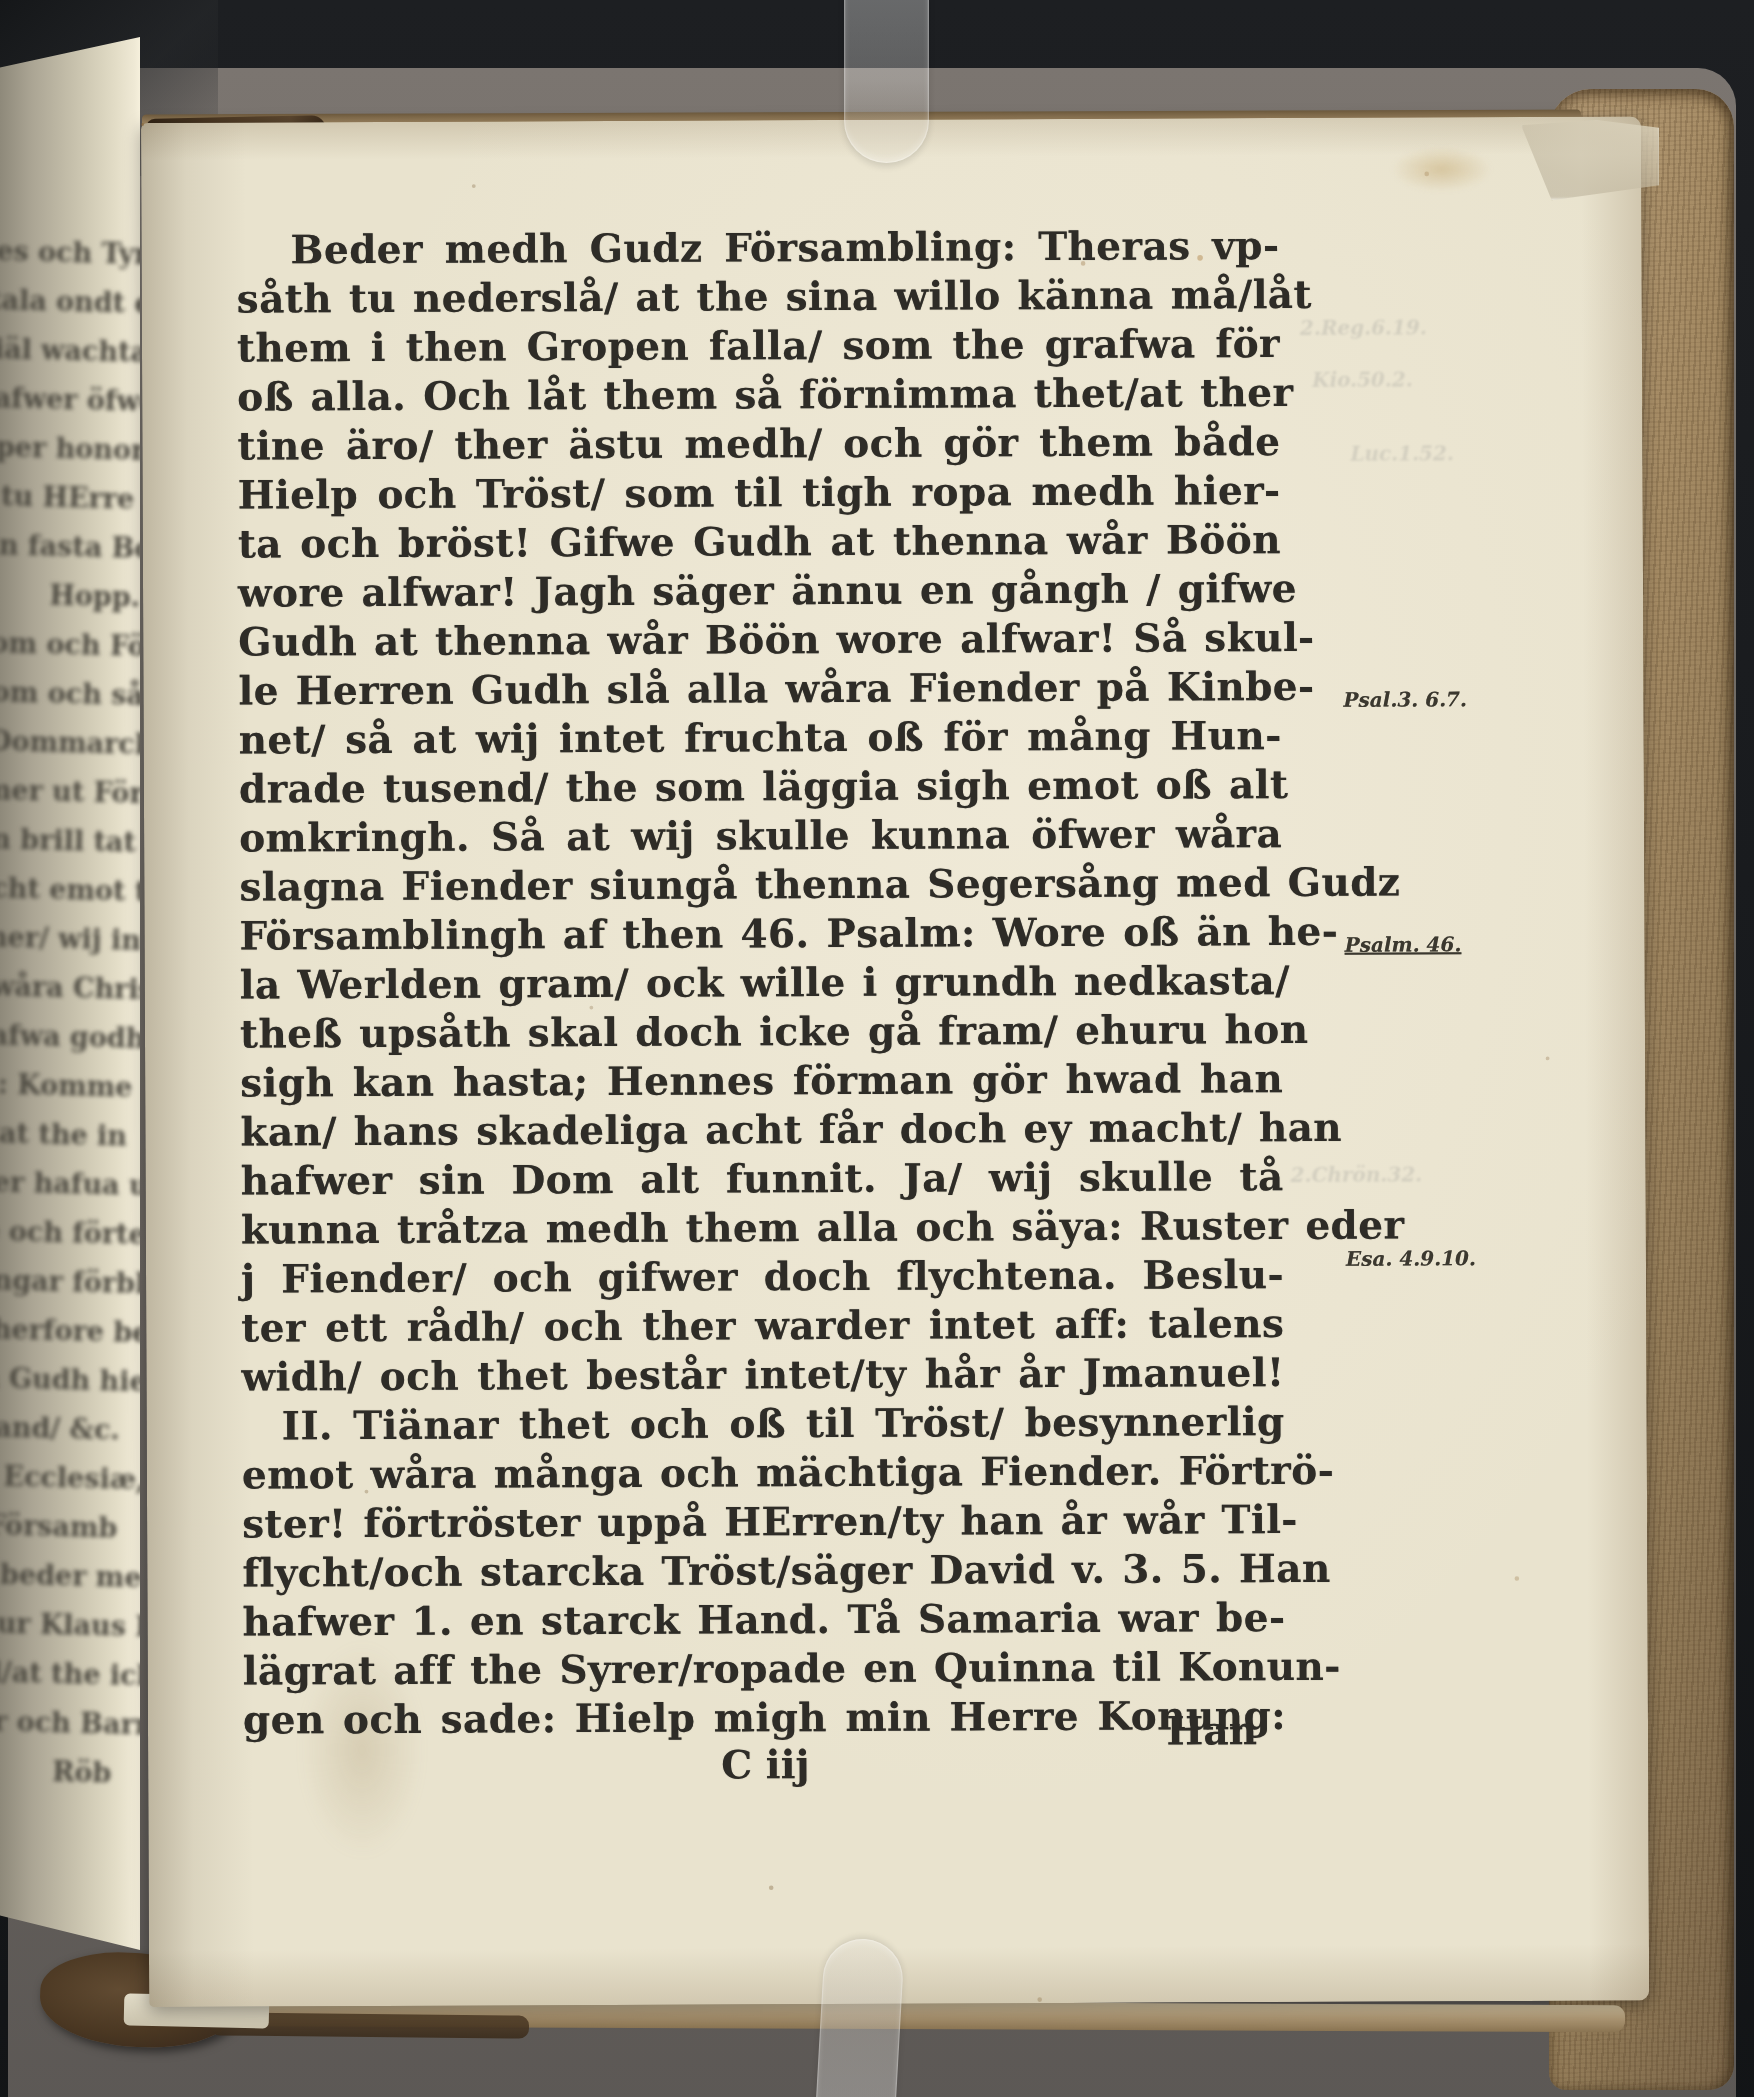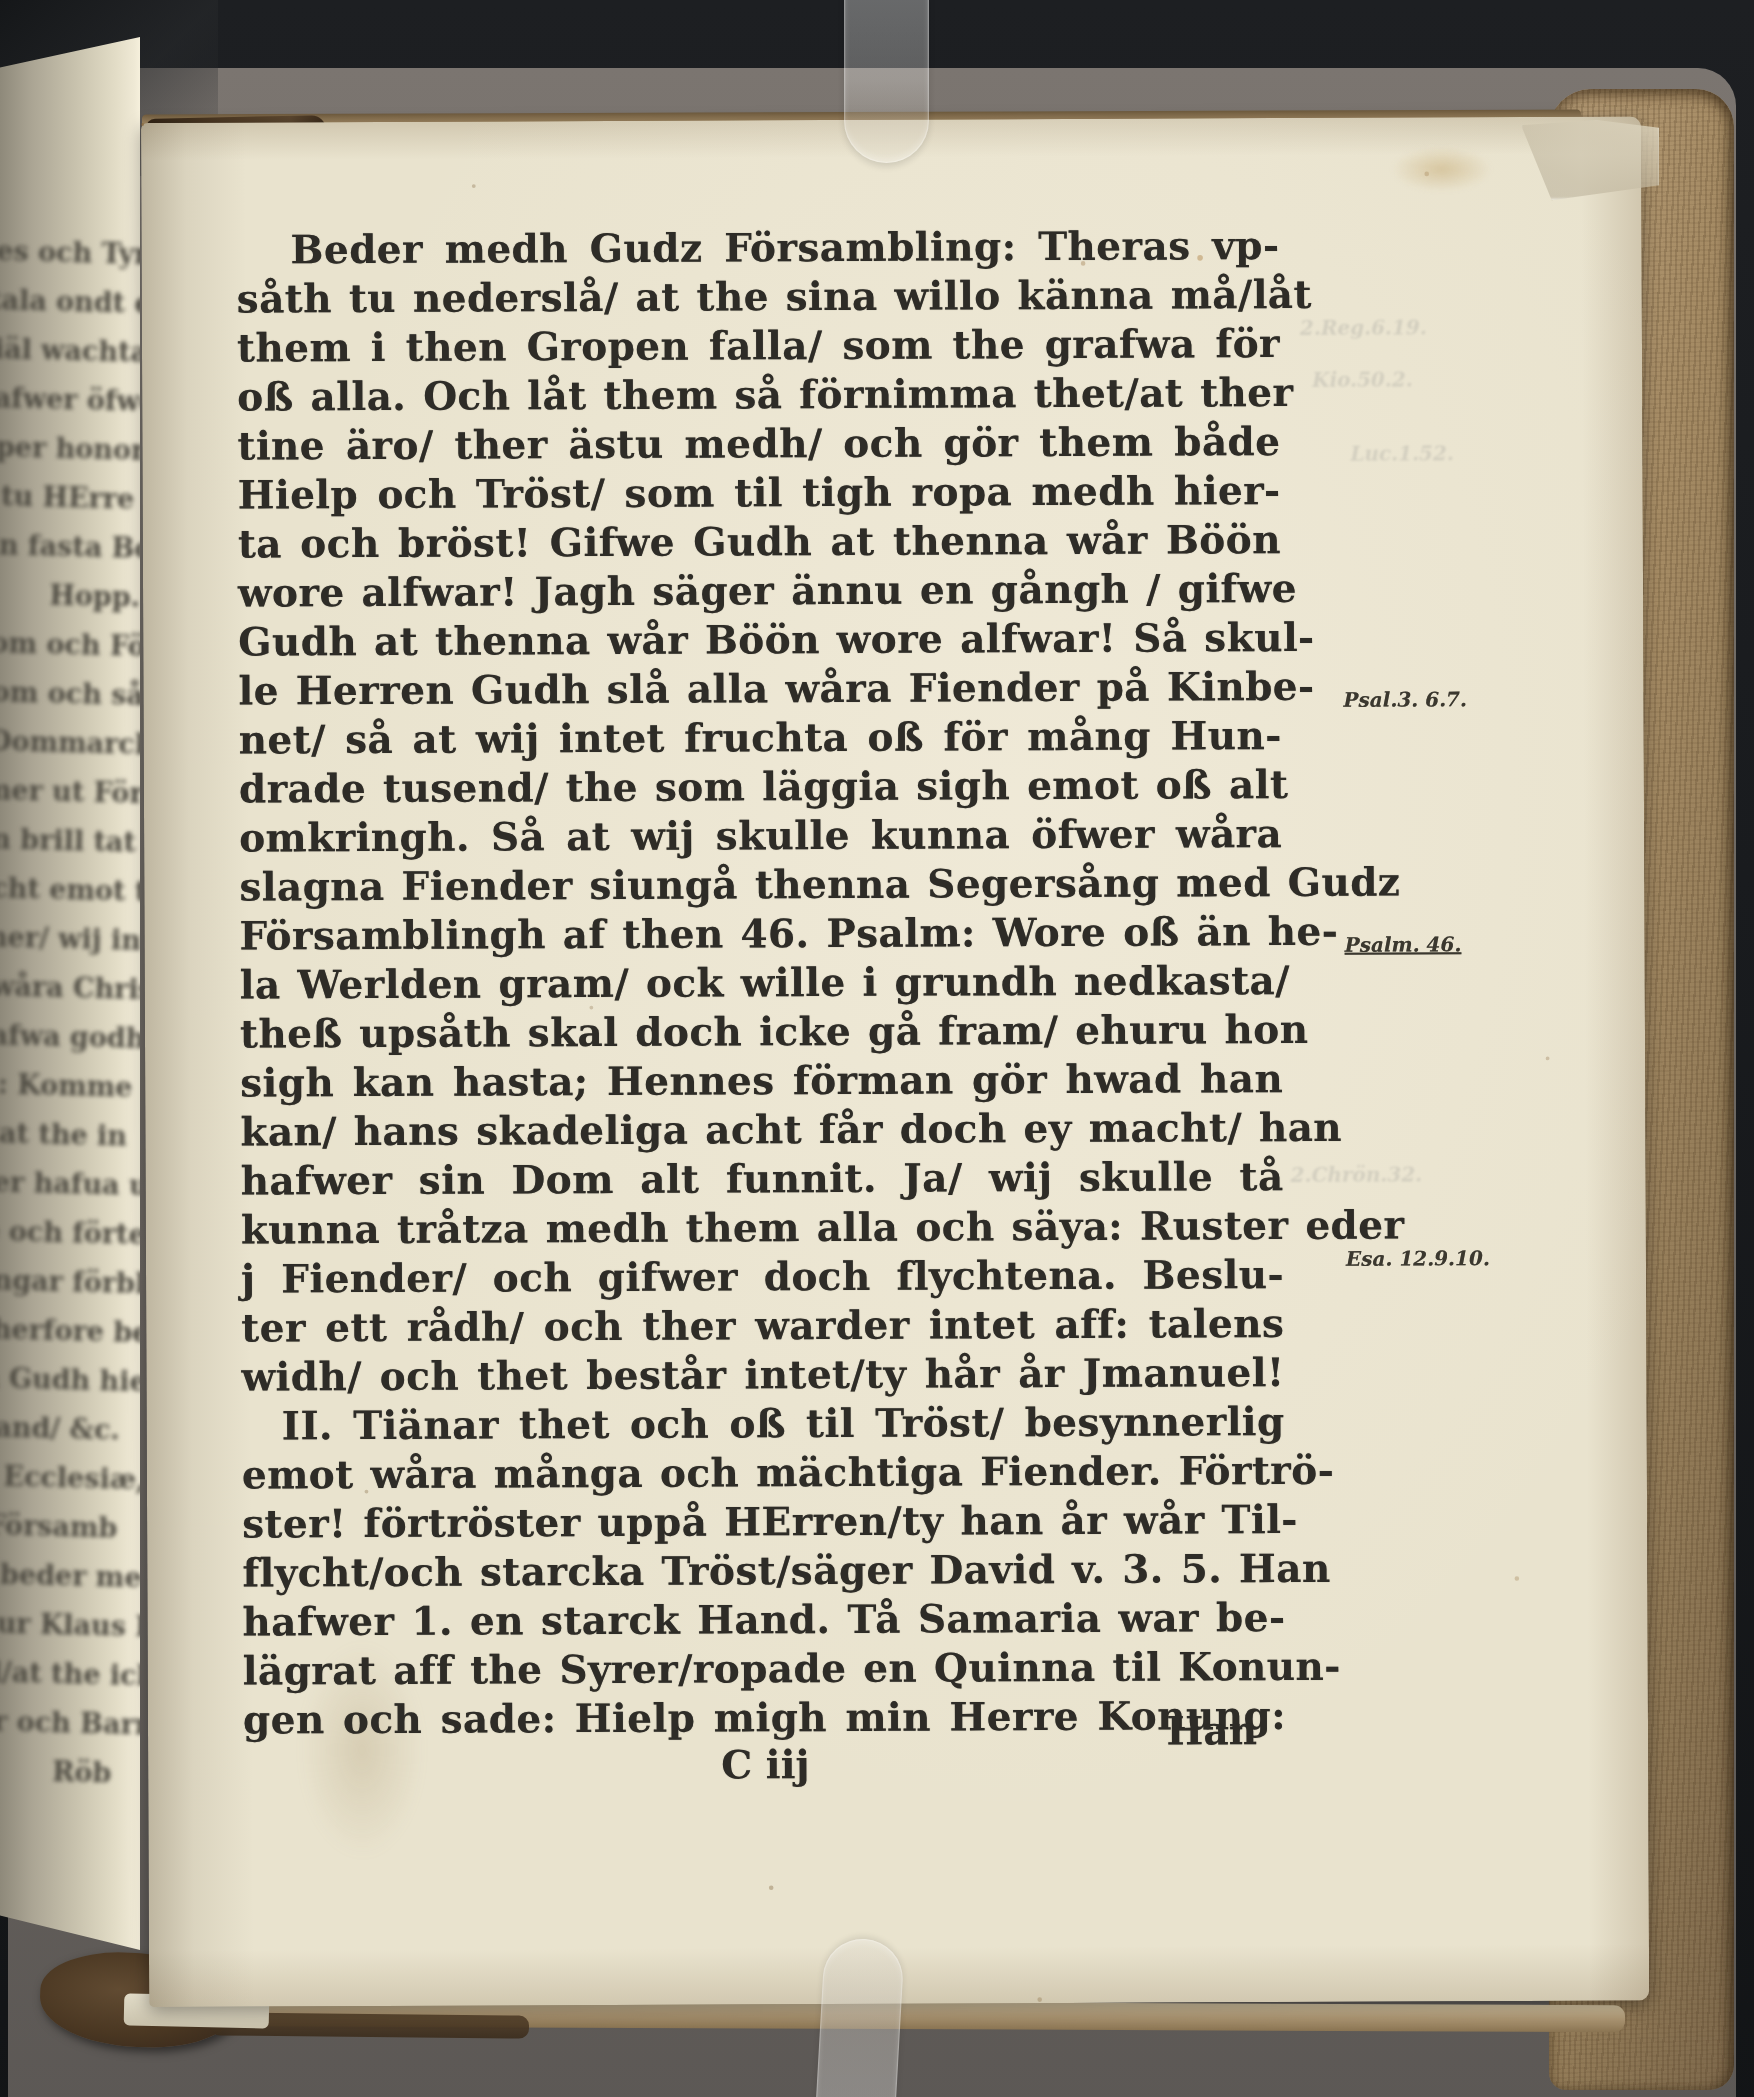--- a/index.html
+++ b/index.html
@@ -210,21 +210,21 @@
         <div class="text-line">gen och sade: Hielp migh min Herre Konung:</div>
       </div>
 
     <div class="sig-row">
       <span class="sig-mark">C iij</span>
       <span class="catchword">Han</span>
     </div>
 
     <div class="margin-note note-1">Psal.3. 6.7.</div>
     <div class="margin-note note-2">Psalm. 46.</div>
-    <div class="margin-note note-3">Esa. 12.9.10.</div>
+    <div class="margin-note note-3">Esa. 4.9.10.</div>
 
     <div class="ghost-note ghost-1">2.Reg.6.19.</div>
     <div class="ghost-note ghost-2">Kio.50.2.</div>
     <div class="ghost-note ghost-3">Luc.1.52.</div>
     <div class="ghost-note ghost-4">2.Chrön.32.</div>
 
     <div class="dog-ear"></div>
   </div>
 
   <div class="strap-top"></div>

